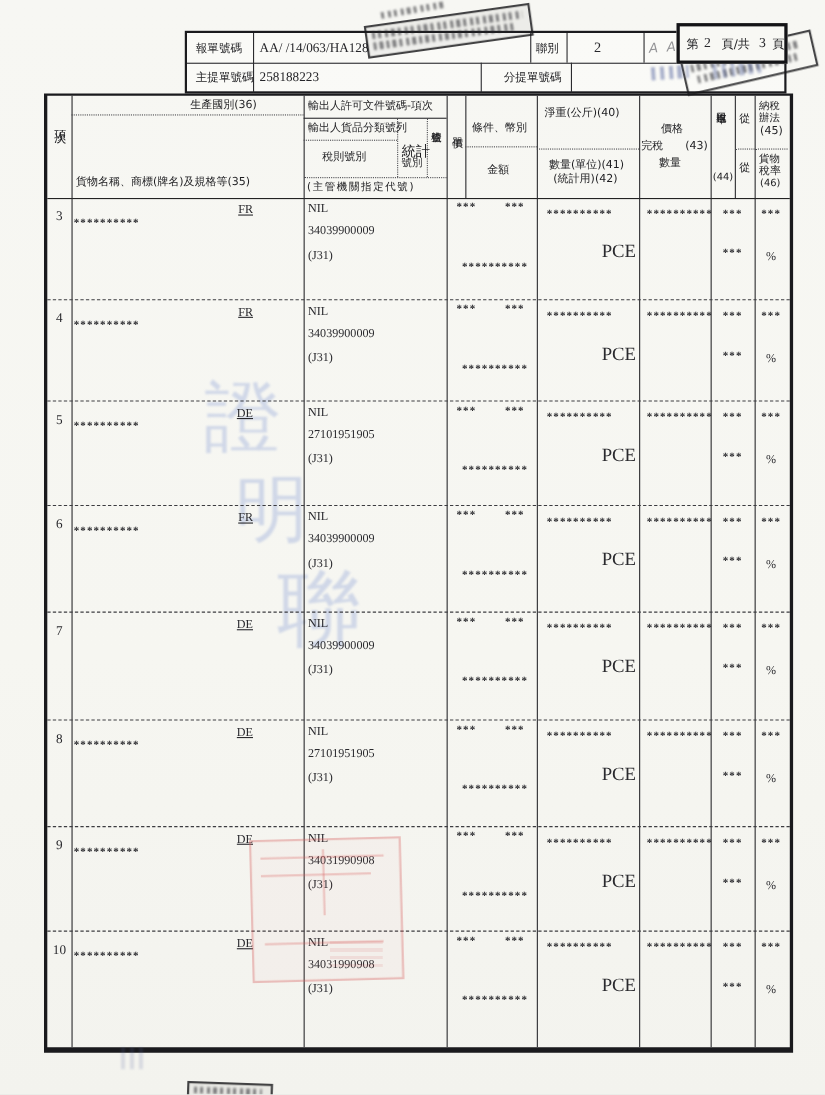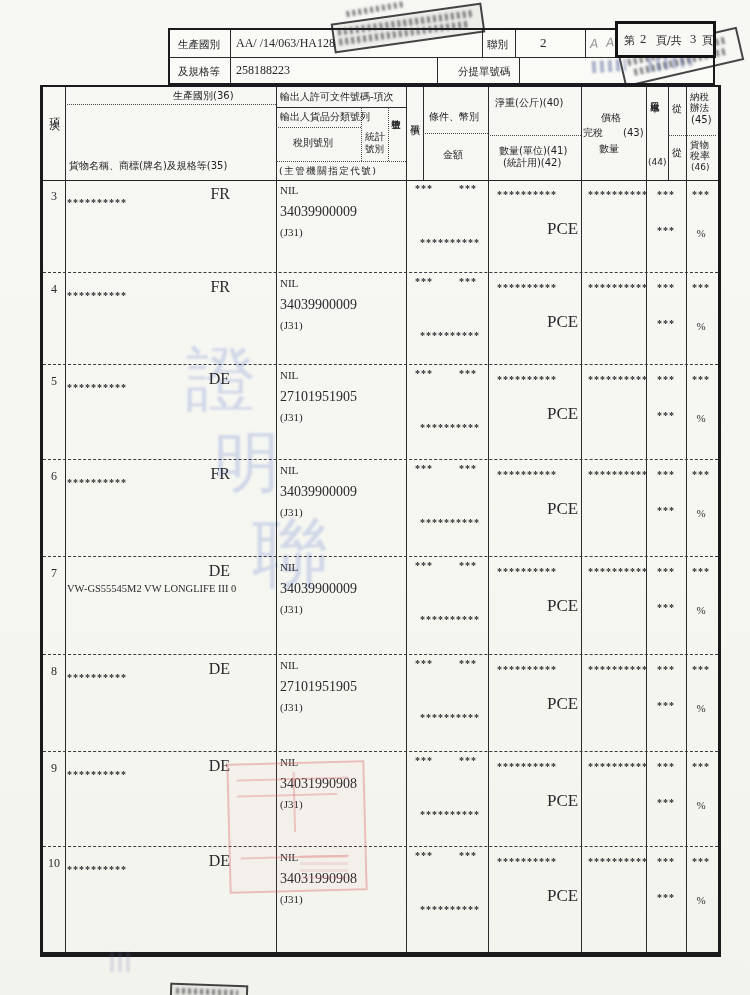--- a/index.html
+++ b/index.html
@@ -16,25 +16,25 @@
   .title{position:absolute;left:33px;top:24px;font-size:29px;letter-spacing:11px;font-weight:600;color:#16161a;font-family:"Liberation Serif",serif;}
   .hbox{position:absolute;left:168px;top:28px;width:547px;height:57px;border:2px solid #1b1b1e;box-sizing:border-box;background:rgba(255,255,255,0.35);}
   .pagebox{position:absolute;left:615px;top:21px;width:101px;height:37px;border:3px solid #141417;box-sizing:border-box;background:#f8f8f4;z-index:3;}
   .table{position:absolute;left:40px;top:85px;width:675px;height:865px;border:2px solid #1a1a1d;border-left-width:3px;border-right-width:3px;border-bottom-width:5px;box-sizing:content-box;}
   .thead{position:absolute;left:0;top:0;width:675px;height:93px;border-bottom:1.5px solid #222;}
   .tbody{position:absolute;left:0;top:93px;width:675px;height:772px;}
   .row{position:absolute;left:0;width:675px;box-sizing:border-box;border-bottom:1px dashed #3c3c40;}
   .row:last-child{border-bottom:none;}
   .c{position:absolute;font-family:"Liberation Serif",serif;color:#2a2a2e;}
   .no{left:0;top:9px;width:22px;text-align:center;font-size:12px;}
-  .country{left:22px;top:5px;width:211px;text-align:right;padding-right:46px;box-sizing:border-box;font-size:16px;}
+  .country{left:22px;top:5px;width:211px;text-align:right;padding-right:46px;box-sizing:border-box;font-size:11px;text-decoration:underline;}
   .desc{left:24px;top:15px;width:205px;font-size:10.5px;line-height:15px;white-space:normal;}
   .desc .stars{font-weight:bold;letter-spacing:1px;font-size:10px;}
   .permit{left:237px;top:4px;font-size:11px;}
-  .tariff{left:237px;top:24px;font-size:14px;}
+  .tariff{left:237px;top:24px;font-size:11px;}
   .check{left:237px;top:46px;font-size:11px;}
   .cond{left:372px;top:3px;width:28px;text-align:left;font-size:10px;font-weight:bold;letter-spacing:1px;}
   .curr{left:416px;top:3px;width:28px;text-align:left;font-size:10px;font-weight:bold;letter-spacing:1px;}
   .amount{left:377px;top:57px;font-size:10px;font-weight:bold;letter-spacing:1px;}
   .net{left:454px;top:9px;font-size:10px;font-weight:bold;letter-spacing:1px;}
   .unit{left:504px;top:39px;font-size:17px;}
   .dutyval{left:545px;top:9px;font-size:10px;font-weight:bold;letter-spacing:1px;}
   .rate1{left:603px;top:9px;width:40px;text-align:center;font-size:10px;font-weight:bold;letter-spacing:1px;}
   .rate2{left:603px;top:45px;width:40px;text-align:center;font-size:10px;font-weight:bold;letter-spacing:1px;}
   .m1{left:643px;top:9px;width:30px;text-align:center;font-size:10px;font-weight:bold;letter-spacing:1px;}
@@ -58,25 +58,25 @@
 
 
   <div class="hbox">
     <div class="hl" style="left:0;top:27px;width:543px;"></div>
     <div class="vl" style="left:60px;top:0;height:54px;"></div>
     <div class="vl" style="left:312px;top:0;height:27px;"></div>
     <div class="vl" style="left:345px;top:0;height:27px;"></div>
     <div class="vl" style="left:415px;top:0;height:27px;"></div>
     <div class="vl" style="left:267px;top:27px;height:27px;"></div>
     <div class="vl" style="left:349px;top:27px;height:27px;"></div>
-    <div class="lbl" style="left:8px;top:8px;font-size:10.5px;">生產國別</div>
+    <div class="lbl" style="left:8px;top:8px;font-size:10.5px;">報單號碼</div>
     <div class="val" style="left:66px;top:6px;font-size:12px;">AA/ /14/063/HA128</div>
     <div class="lbl" style="left:317px;top:8px;font-size:10.5px;">聯別</div>
     <div class="val" style="left:370px;top:5px;font-size:13px;">2</div>
-    <div class="lbl" style="left:8px;top:35px;font-size:10.5px;">及規格等</div>
+    <div class="lbl" style="left:8px;top:35px;font-size:10.5px;">主提單號碼</div>
     <div class="val" style="left:66px;top:33px;font-size:12px;">258188223</div>
     <div class="lbl" style="left:288px;top:35px;font-size:10.5px;">分提單號碼</div>
     <div class="val" style="left:360px;top:33px;"></div>
   </div>
 
   <div class="hand" style="left:590px;top:36px;font-size:12px;letter-spacing:2px;opacity:.65;transform:rotate(-4deg);">A A</div>
 
   <div class="pagebox">
     <span class="lbl" style="left:6px;top:10px;font-size:11px;">第</span>
     <span class="val" style="left:22px;top:8px;font-size:12.5px;">2</span>
@@ -121,21 +121,21 @@
       <div class="hld" style="left:445px;top:48px;width:93px;"></div>
       <div class="hld" style="left:625px;top:48px;width:18px;"></div>
       <div class="hld" style="left:643px;top:48px;width:30px;"></div>
 
       <div class="lbl vert" style="left:4px;top:22px;font-size:11px;">項次</div>
       <div class="lbl" style="left:130px;top:3px;">生產國別(36)</div>
       <div class="lbl" style="left:26px;top:73px;">貨物名稱、商標(牌名)及規格等(35)</div>
       <div class="lbl" style="left:237px;top:4px;">輸出人許可文件號碼-項次</div>
       <div class="lbl" style="left:237px;top:24px;">輸出人貨品分類號列</div>
       <div class="lbl" style="left:250px;top:50px;">稅則號別</div>
-      <div class="lbl" style="left:322px;top:44px;font-size:10px;">統計</div>
+      <div class="lbl" style="left:322px;top:44px;font-size:13px;">統計</div>
       <div class="lbl" style="left:322px;top:56px;font-size:9.5px;">號別</div>
       <div class="lbl vert" style="left:347px;top:25px;font-size:9.5px;letter-spacing:0;">檢查號</div>
       <div class="lbl" style="left:236px;top:78px;letter-spacing:1.5px;font-size:9.5px;">(主管機關指定代號)</div>
       <div class="lbl vert" style="left:365px;top:30px;font-size:10px;letter-spacing:1px;">單價</div>
       <div class="lbl" style="left:386px;top:24px;">條件、幣別</div>
       <div class="lbl" style="left:400px;top:62px;">金額</div>
       <div class="lbl" style="left:452px;top:10px;">淨重(公斤)(40)</div>
       <div class="lbl" style="left:456px;top:58px;">數量(單位)(41)</div>
       <div class="lbl" style="left:460px;top:70px;">(統計用)(42)</div>
       <div class="lbl" style="left:558px;top:25px;">價格</div>
@@ -249,21 +249,20 @@
     <div class="c rate1">***</div>
     <div class="c rate2">***</div>
     <div class="c m1">***</div>
     <div class="c m2">%</div>
   </div>
 
   <div class="row" style="top: 377px; height: 98px;">
     <div class="c no">7</div>
     <div class="c country">DE</div>
     <div class="c desc" style="top: 24px;">
-      <div class="">VW-GS55545M2 VW LONGLIFE III 0</div>
     </div>
     <div class="c permit">NIL</div>
     <div class="c tariff">34039900009</div>
     <div class="c check">(J31)</div>
     <div class="c cond">***</div>
     <div class="c curr">***</div>
     <div class="c amount">**********</div>
     <div class="c net">**********</div>
     <div class="c unit">PCE</div>
     <div class="c dutyval">**********</div>

